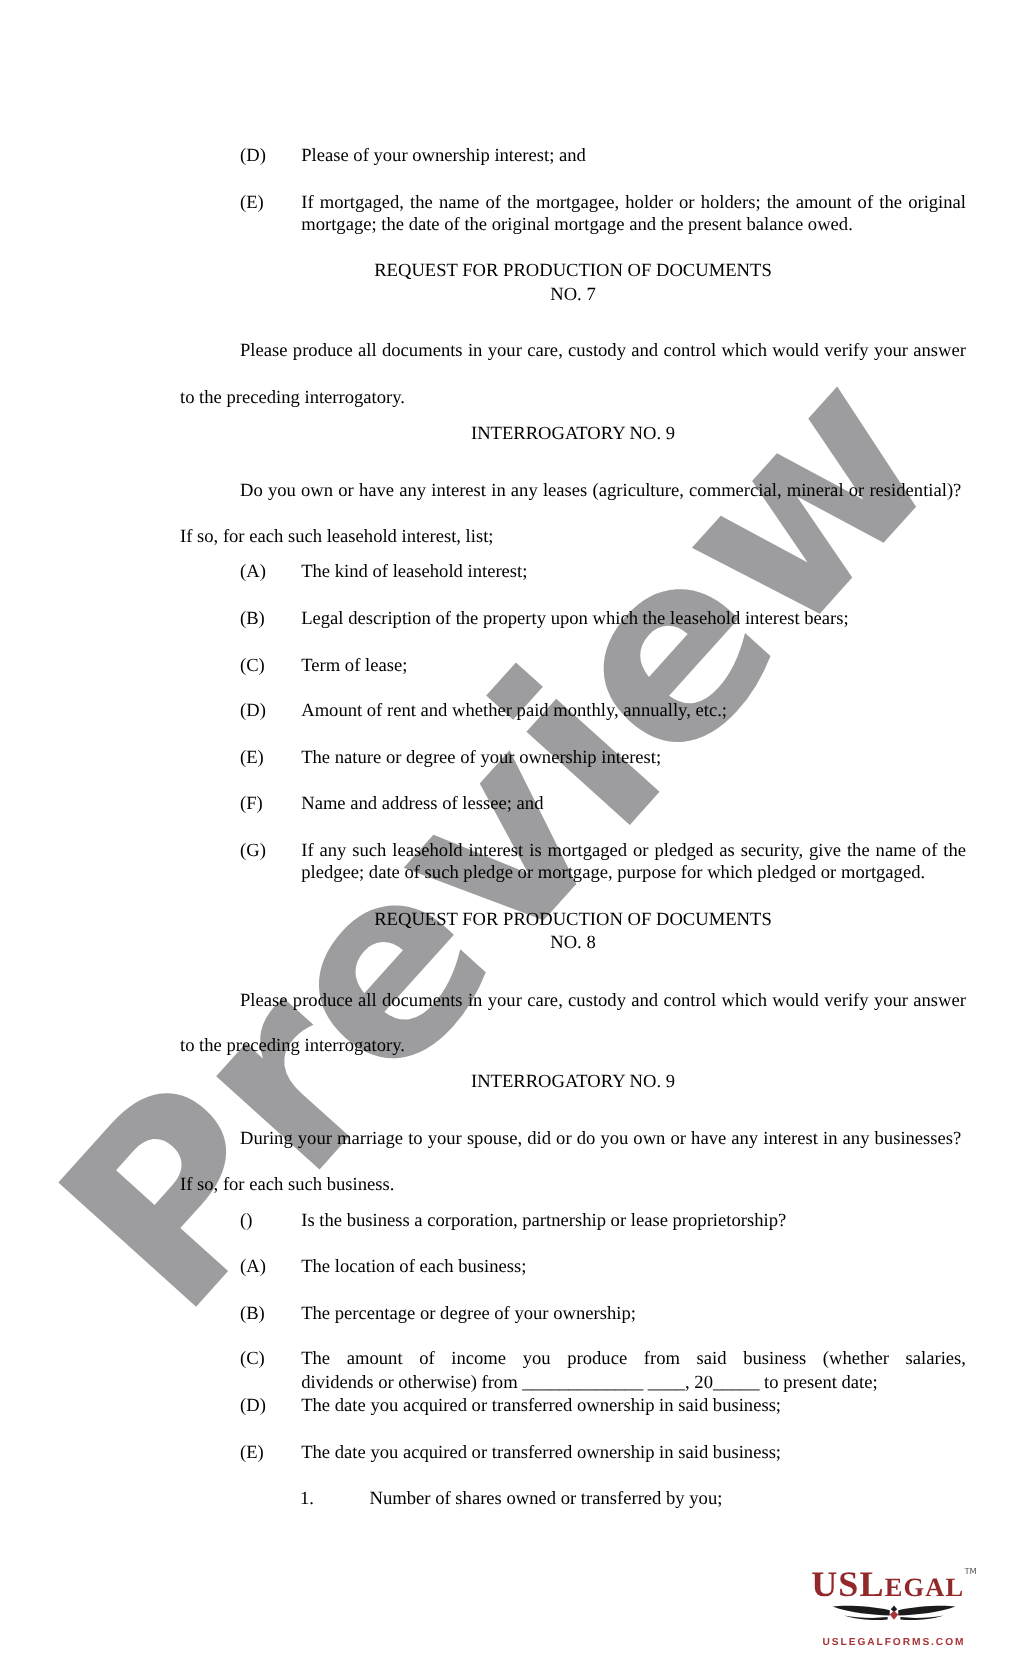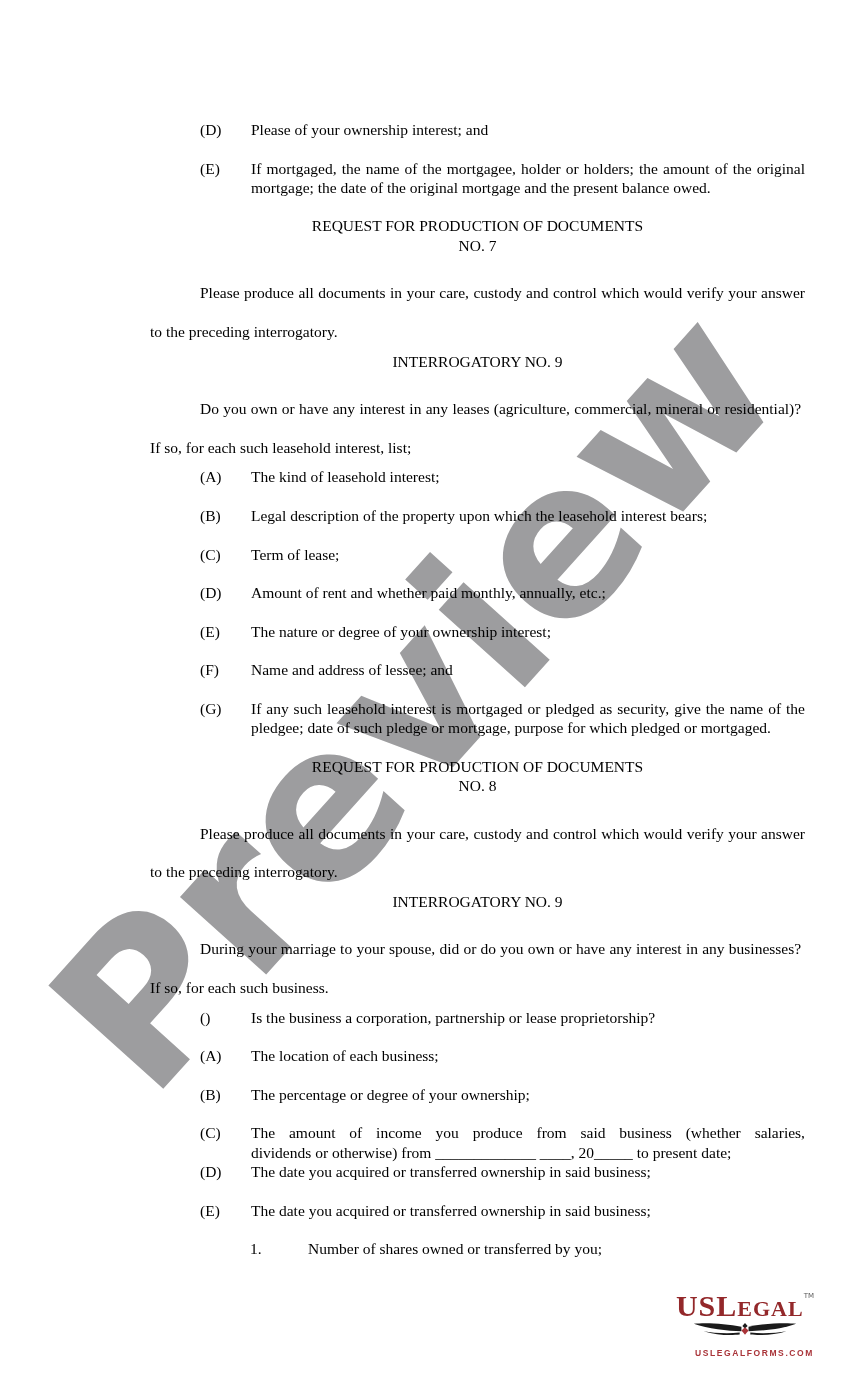--- a/index.html
+++ b/index.html
@@ -56,23 +56,23 @@
   .item-label {
     position:absolute;
     left:50px; top:0;
   }
   .jline { text-align:justify; text-align-last:justify; }
   .subitem { padding-left:158px; }
   .subitem .item-label { left:100px; }
   
   .logo {
     position:absolute;
-    right:36px; bottom:43px;
+    right:36px; bottom:28px;
     z-index:2;
-    text-align:right;
+    text-align:center;
     line-height:1;
   }
   .logo-brand {
     font-family:"Liberation Serif", serif;
     font-weight:bold;
     color:#93282a;
     white-space:nowrap;
   }
   .logo-main { font-size:30px; letter-spacing:1px; }
   .logo-rest { font-size:22px; letter-spacing:1px; }

